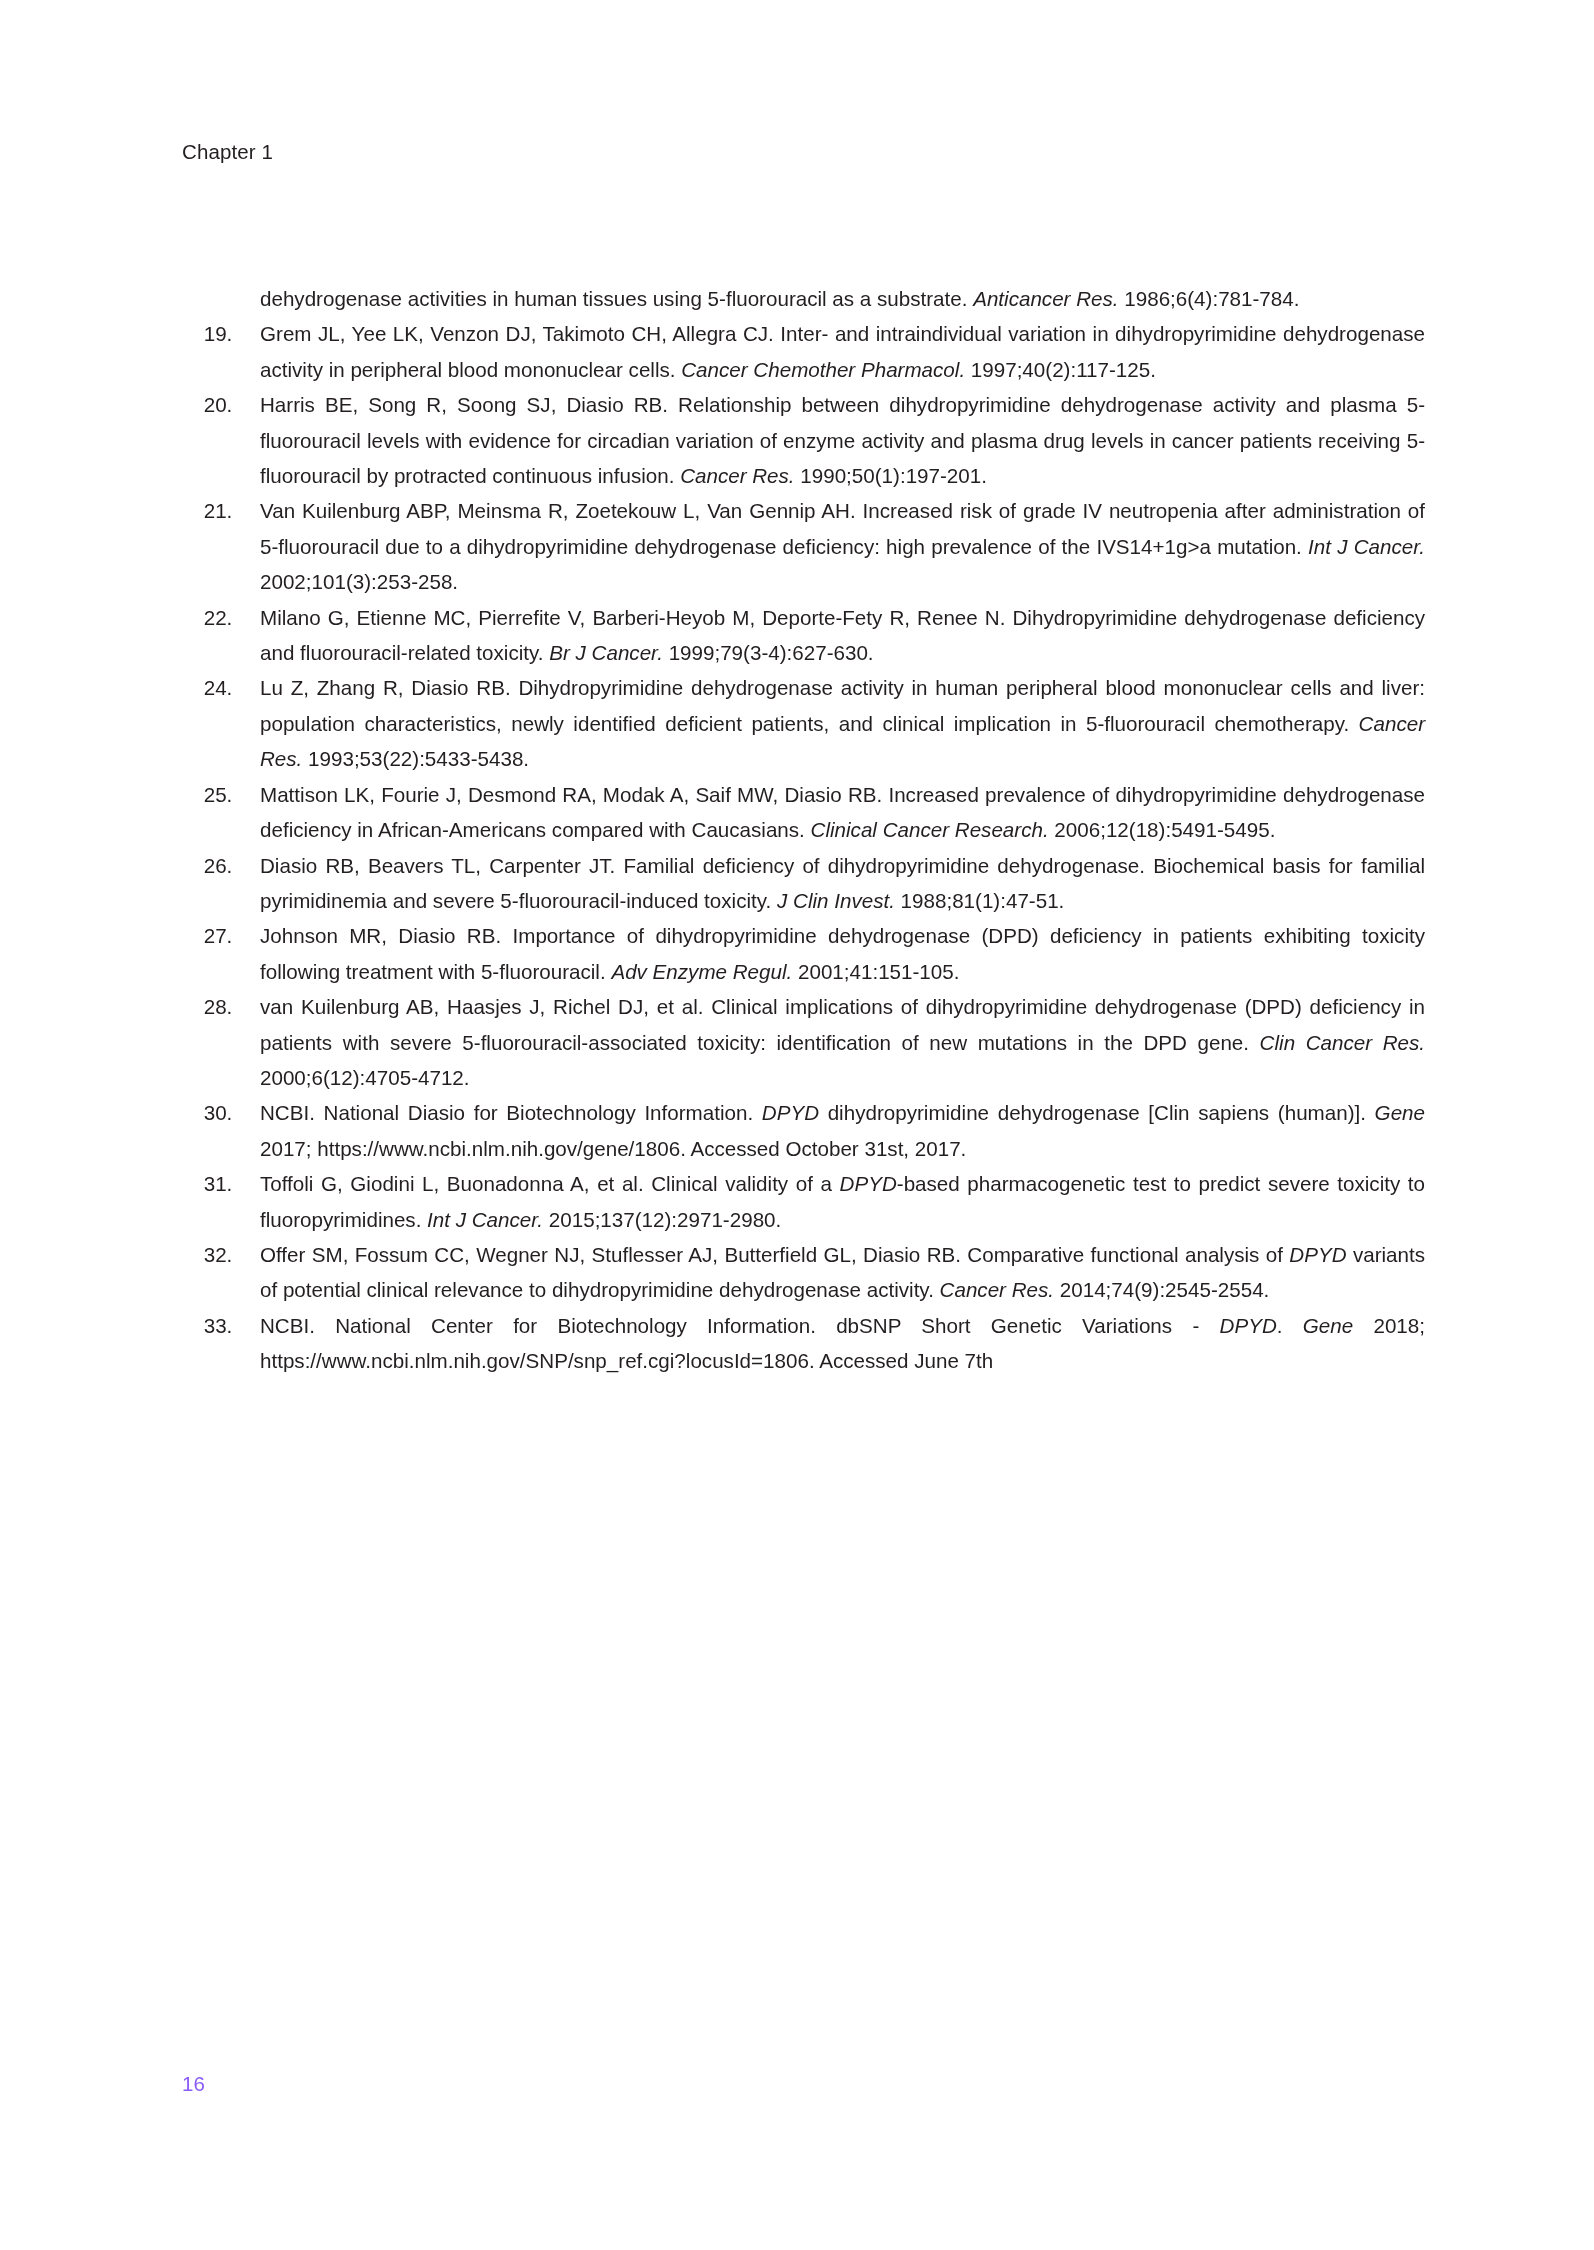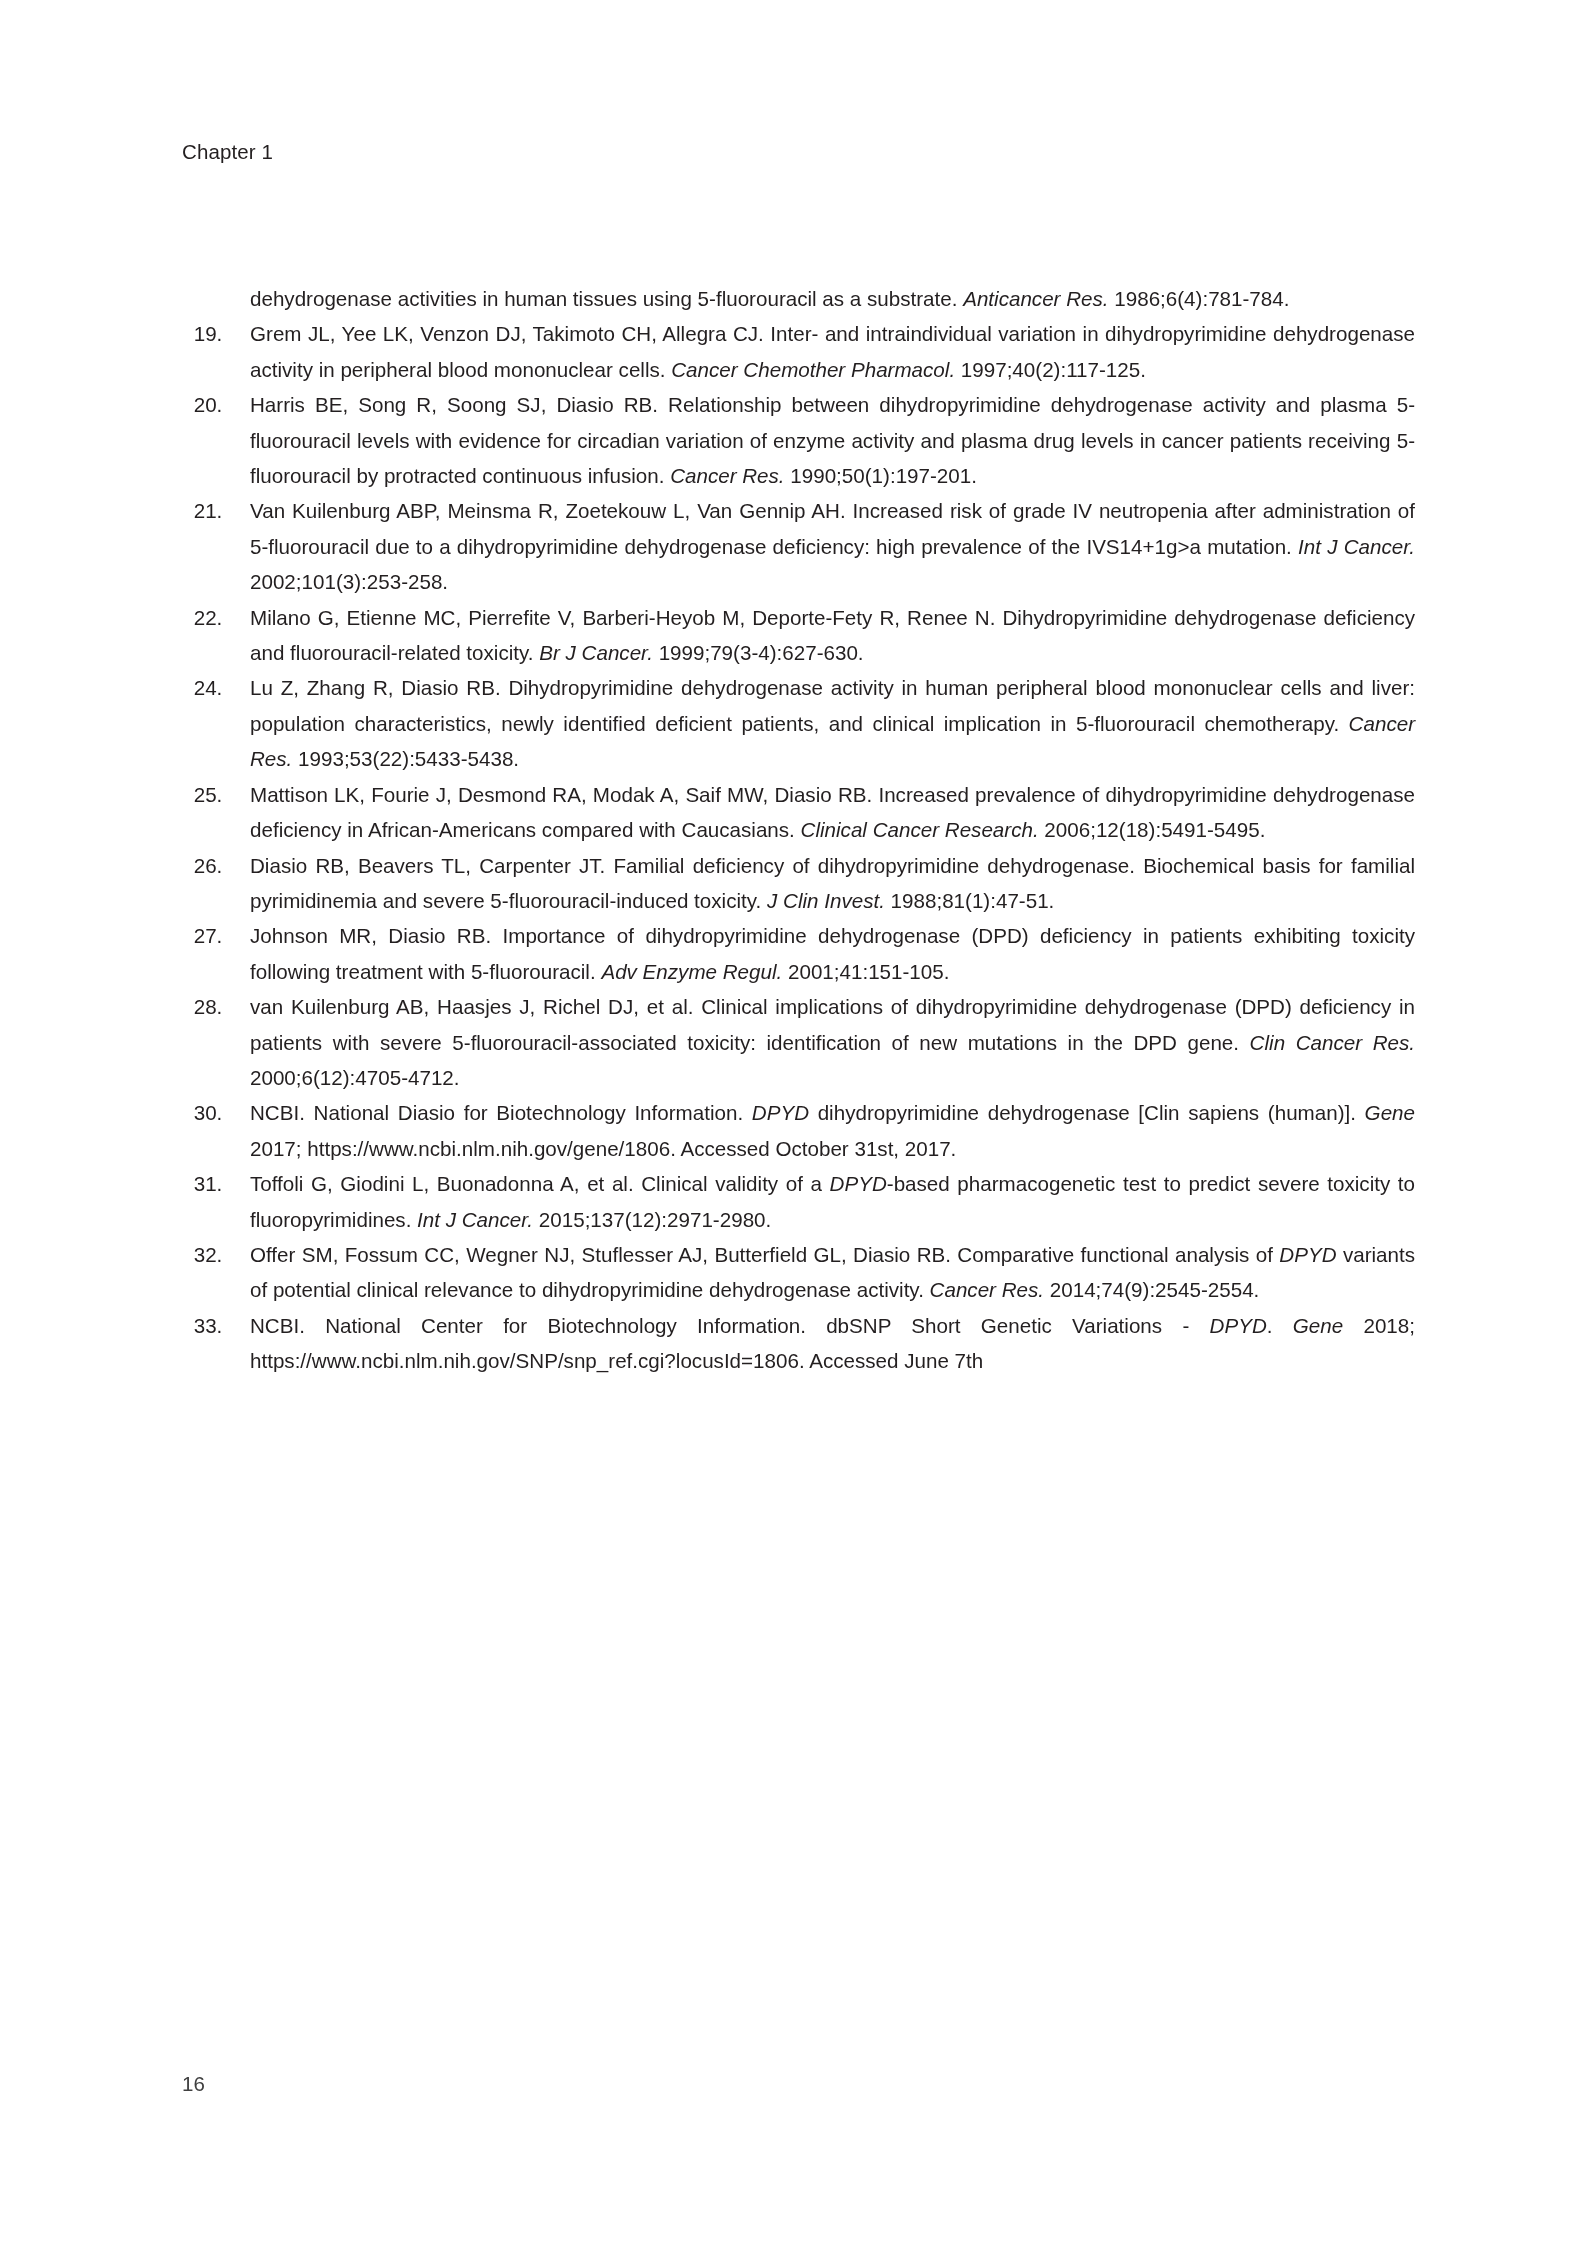--- a/index.html
+++ b/index.html
@@ -26,25 +26,25 @@
     top: 140px;
     font-size: 20.5px;
     color: #231f20;
     letter-spacing: 0.1px;
   }
   .page-number {
     position: absolute;
     left: 182px;
     top: 2072px;
     font-size: 20.5px;
-    color: #404040;
+    color: #8b5cf6;
   }
   .content {
     position: absolute;
-    left: 182px;
+    left: 192px;
     top: 281px;
     width: 1233px;
   }
   
   .cont {
     margin: 0 0 0 0;
     padding-left: 68px;
     font-size: 20.6px;
     line-height: 35.4px;
     text-align: justify;

